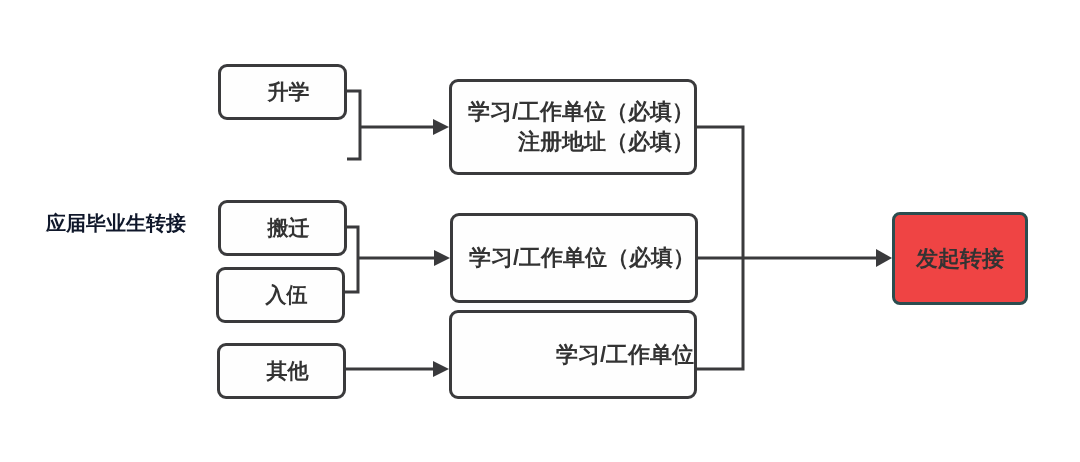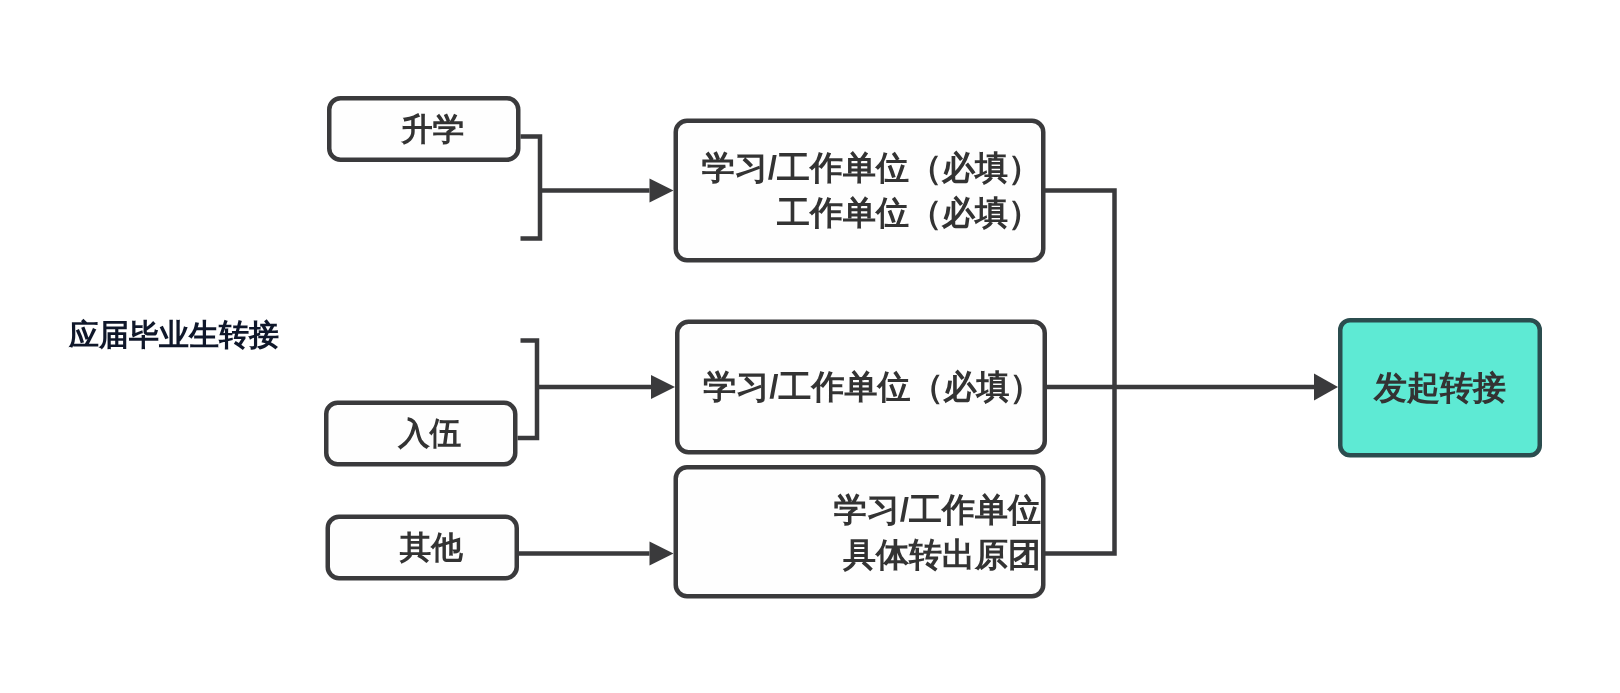--- a/index.html
+++ b/index.html
@@ -38,40 +38,40 @@
     border-radius: 9px;
     background: #fefefe;
     color: #333333;
     font-weight: 700;
     display: flex;
     align-items: center;
     justify-content: center;
   }
   .box.small {
     width: 129px;
-    height: 44px;
+    height: 56px;
     font-size: 21px;
     padding-left: 12px;
   }
   .box.req {
     width: 248px;
     flex-direction: column;
     align-items: flex-end;
     justify-content: center;
     padding-left: 12px;
     font-size: 22px;
     line-height: 30px;
     white-space: nowrap;
   }
   .box.action {
     left: 892px;
     top: 212px;
     width: 136px;
     height: 93px;
-    background: #5eead4;
+    background: #ef4444;
     border-color: #2b4d4f;
     border-radius: 8px;
     font-size: 22px;
     color: #333333;
   }
   #box-shengxue { left: 218px; top: 64px; }
   #box-gongzuo  { left: 218px; top: 133px; }
   #box-banqian  { left: 218px; top: 200px; }
   #box-ruwu     { left: 216px; top: 267px; font-family: Liberation Serif, serif; }
   #box-qita     { left: 217px; top: 343px; }
@@ -103,36 +103,38 @@
 
     <path d="M696 258 H876"></path>
     <polygon points="876,249 892,258 876,267" fill="#3a3a3c" stroke="none"></polygon>
   </svg>
 
   <div class="root-label">应届毕业生转接</div>
 
   <div class="box small" id="box-shengxue">
     <span>升学</span>
   </div>
+  <div class="box small" id="box-banqian">
+    <span>搬迁</span>
+  </div>
   <div class="box small" id="box-ruwu">
     <span>入伍</span>
   </div>
   <div class="box small" id="box-qita">
     <span>其他</span>
   </div>
 
   <div class="box req" id="req-1">
     <div>学习/工作单位（必填）</div>
-    <div>工作单位（必填）</div>
+    <div>注册地址（必填）</div>
   </div>
   <div class="box req" id="req-2">
     <div>学习/工作单位（必填）</div>
   </div>
   <div class="box req" id="req-3">
     <div>学习/工作单位</div>
-    <div>具体转出原团</div>
   </div>
 
   <div class="box action">
     <span>发起转接</span>
   </div>
 
 </div>
 
 </body></html>

